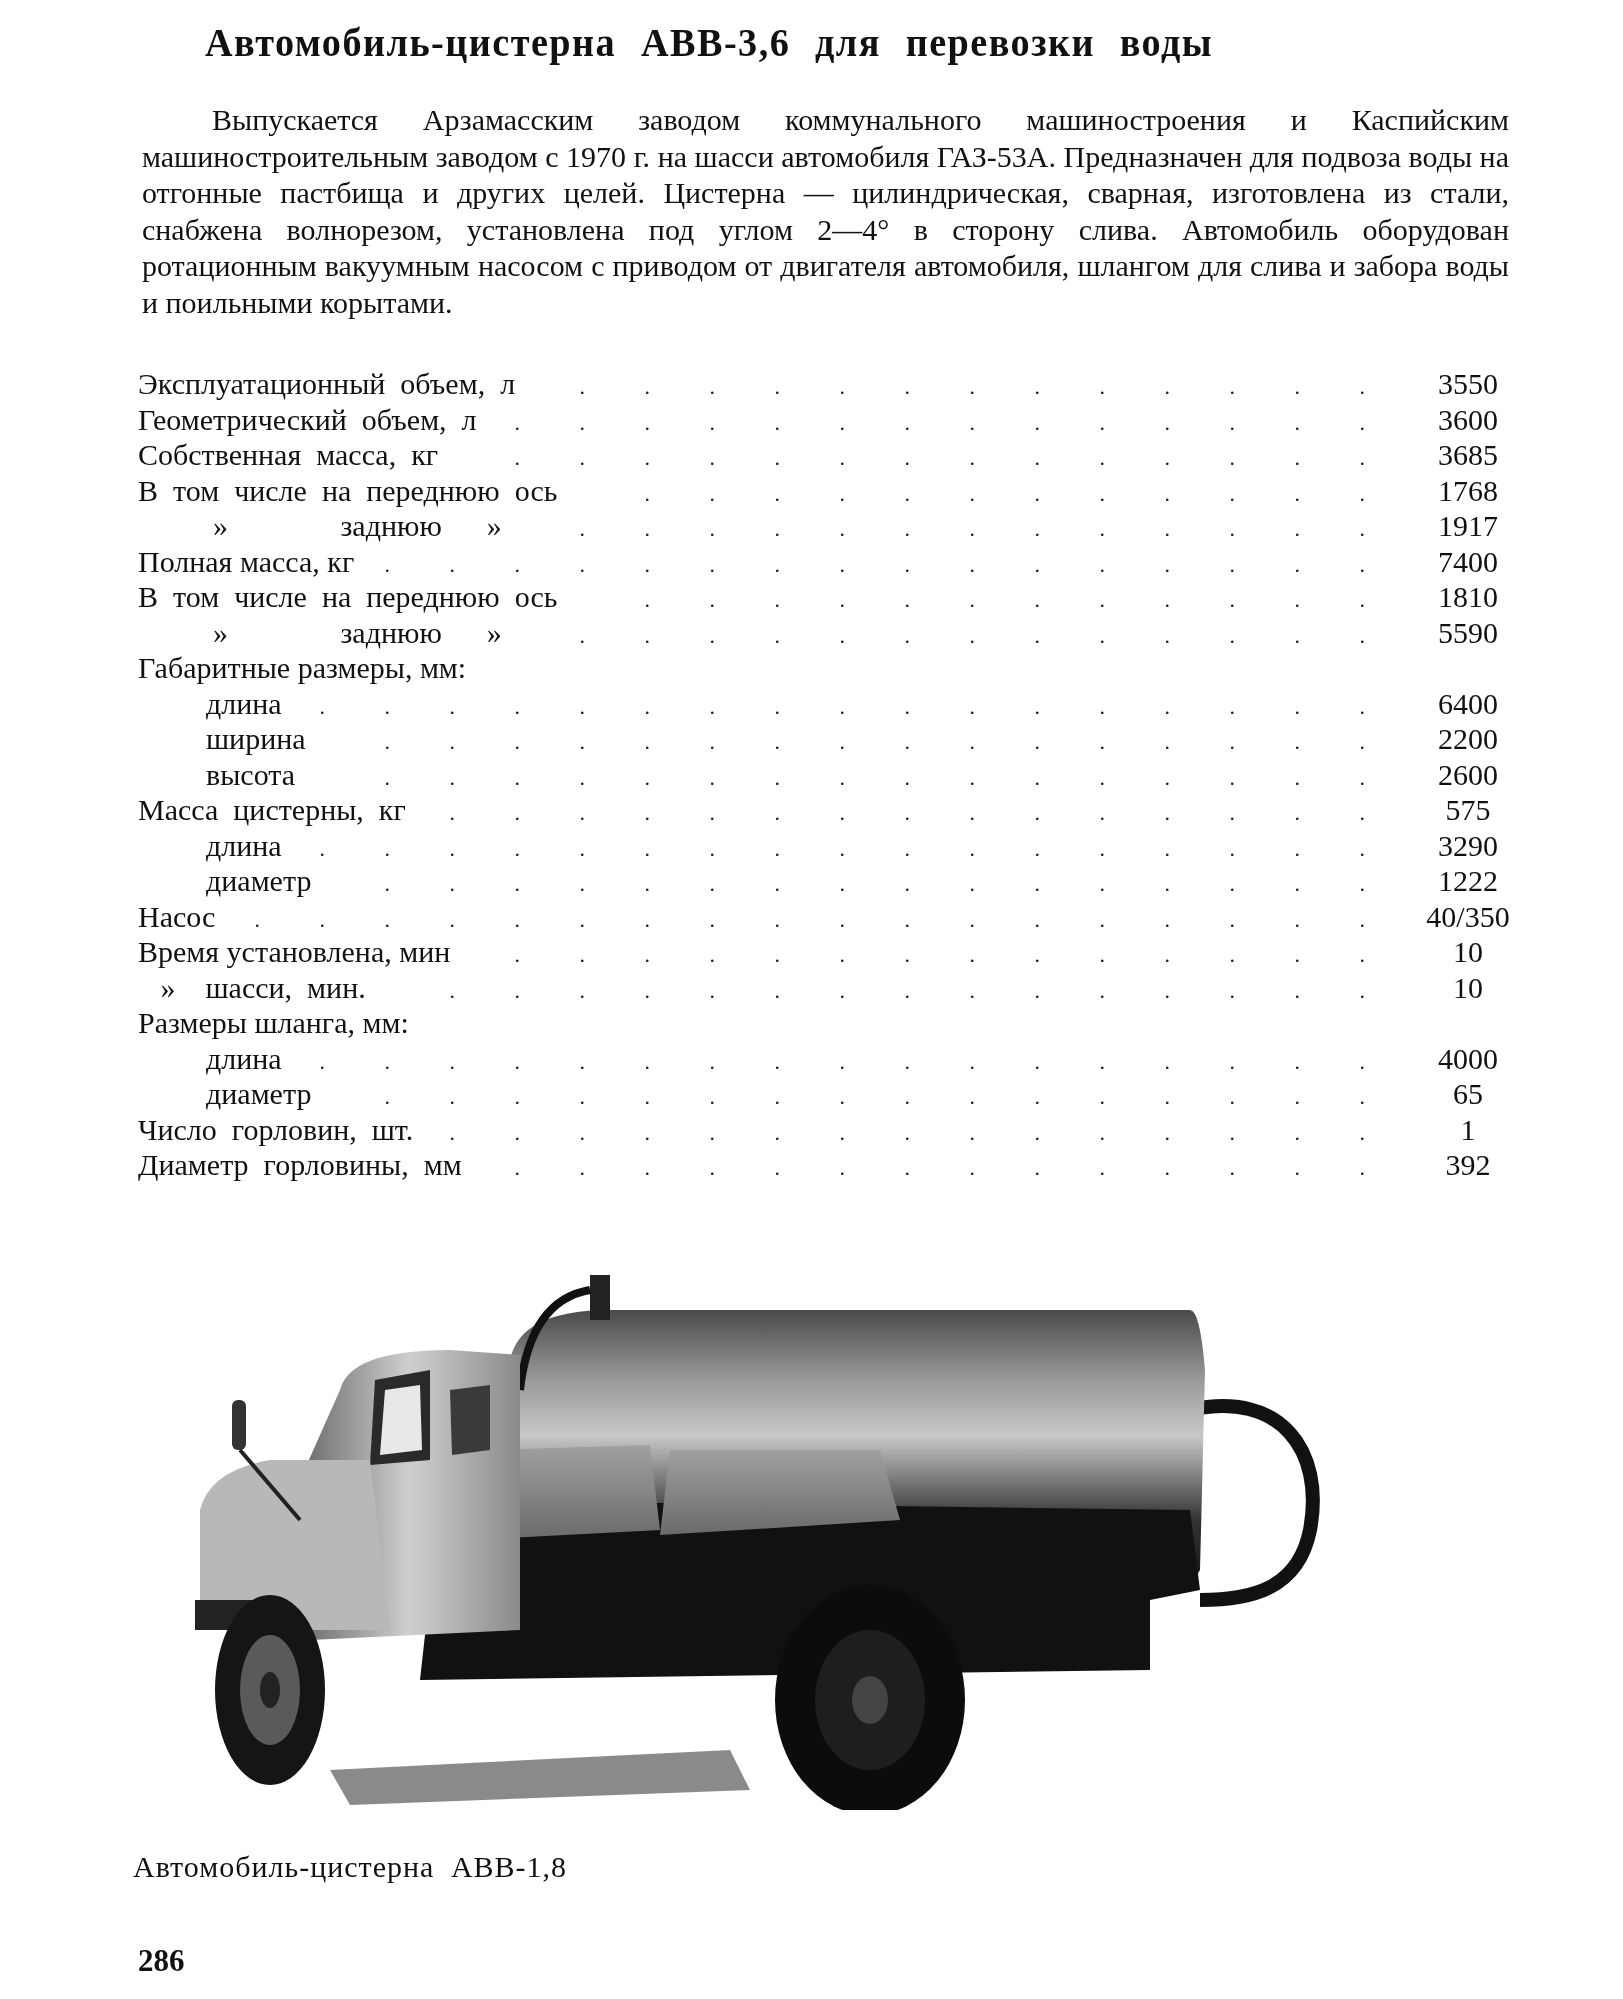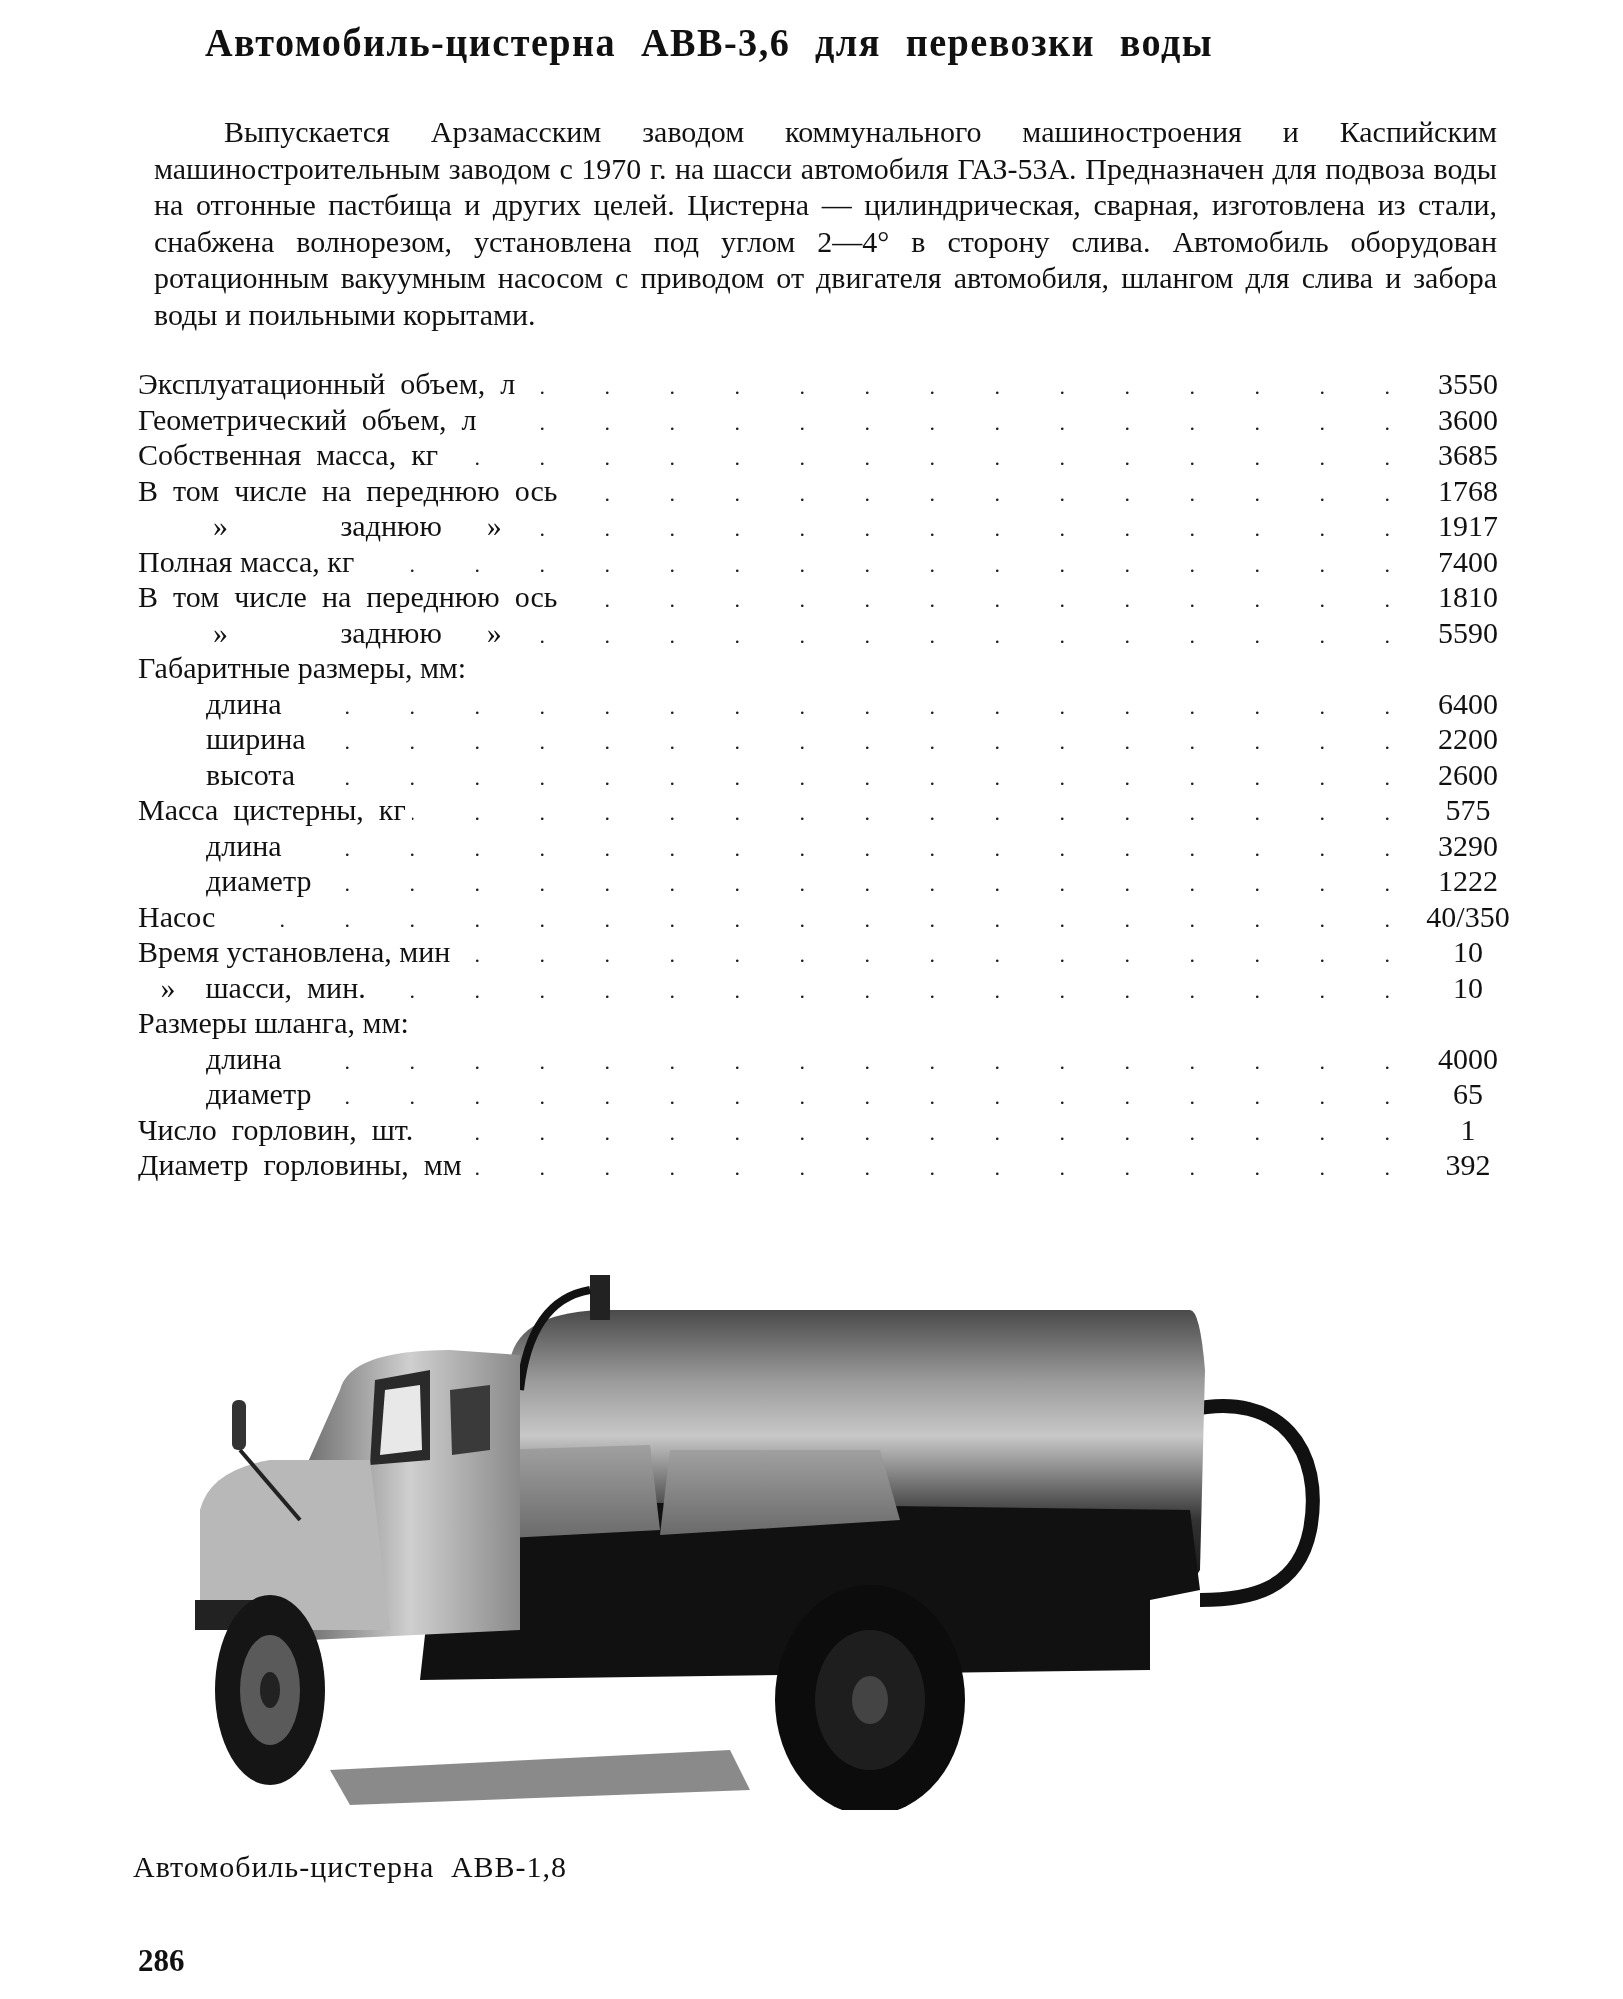--- a/index.html
+++ b/index.html
@@ -1,21 +1,21 @@
 <!DOCTYPE html>
 <html><head>
   <meta charset="utf-8">
   <style>
     html, body { margin: 0; padding: 0; background: #ffffff; }
     body { width: 1623px; height: 1999px; position: relative; overflow: hidden; color: #111; font-family: "Liberation Serif", "DejaVu Serif", serif; }
     .title { position: absolute; left: 205px; top: 20px; width: 1150px; font-family: "Liberation Serif", serif; font-weight: bold; font-size: 39px; letter-spacing: 1.5px; word-spacing: 14px; transform: scaleX(0.98); transform-origin: left; }
     .intro { position: absolute; left: 138px; top: 98px; width: 1375px; font-size: 30px; line-height: 36.5px; text-align: justify; }
-    .intro p { margin: 16px; text-indent: 70px; }
+    .intro p { margin: 4px; text-indent: 70px; }
     .specs { position: absolute; left: 138px; top: 366px; width: 1375px; }
-    .row { display: flex; align-items: baseline; height: 35.5px; font-size: 30px; line-height: 35.5px; }
+    .row { display: flex; align-items: baseline; height: 35.5px; font-size: 30px; line-height: 35.5px; gap: 25px; }
     .row .label { white-space: pre; }
     .row.indent .label { padding-left: 68px; }
     .row .leader { flex: 1; overflow: hidden; white-space: nowrap; margin: 0 6px; color: #222; letter-spacing: 27px; font-size: 22px; text-align: right; direction: rtl; }
     .row .value { min-width: 90px; text-align: center; }
     .row.header .leader { visibility: hidden; }
     .row.prefix { height: 30px; line-height: 34px; }
     .figure { position: absolute; left: 190px; top: 1270px; width: 1250px; height: 540px; }
     .caption { position: absolute; left: 133px; top: 1850px; font-size: 30px; letter-spacing: 1px; word-spacing: 8px; }
     .page-num { position: absolute; left: 138px; top: 1943px; font-size: 31px; font-weight: bold; }
   </style>

